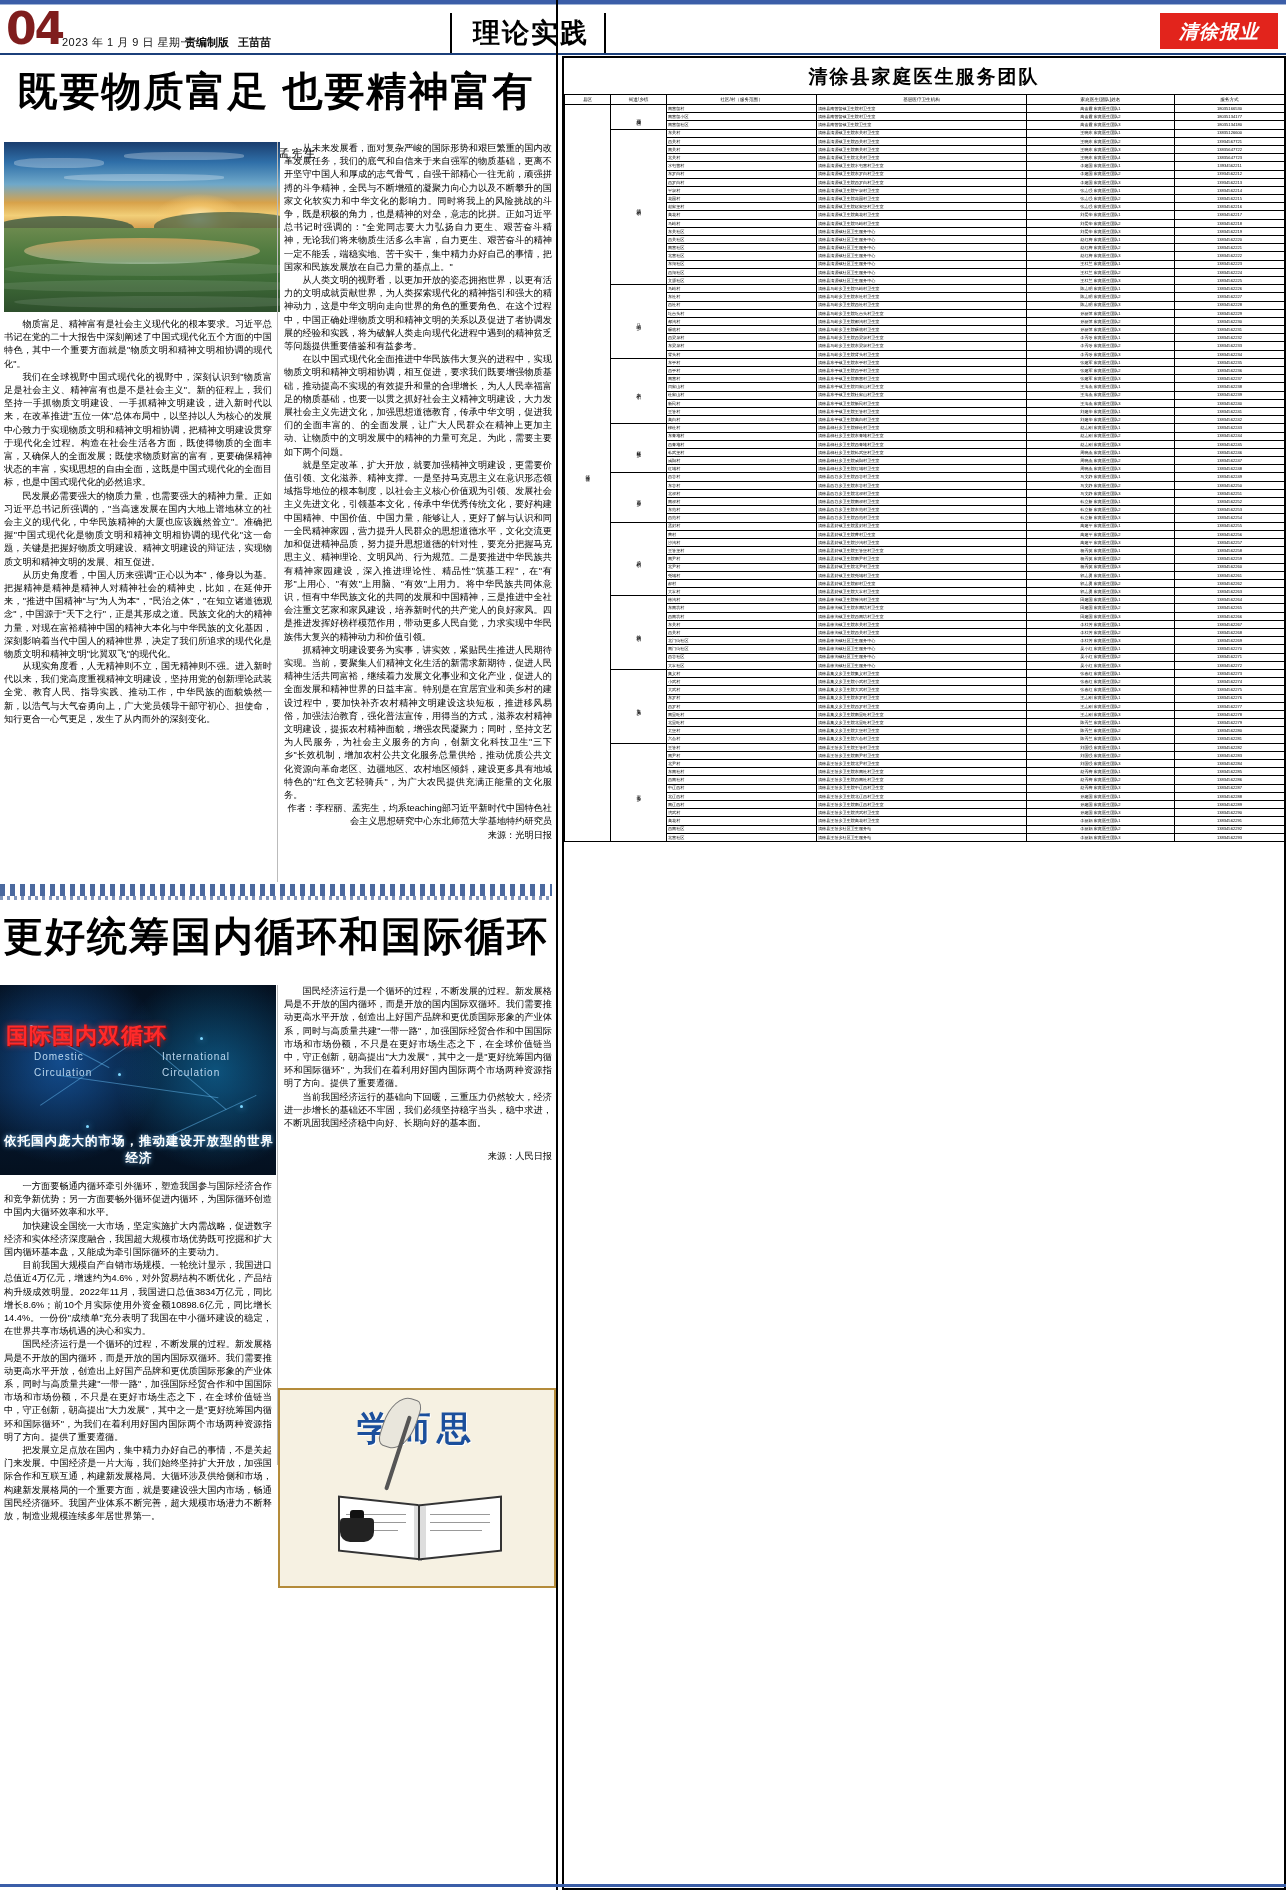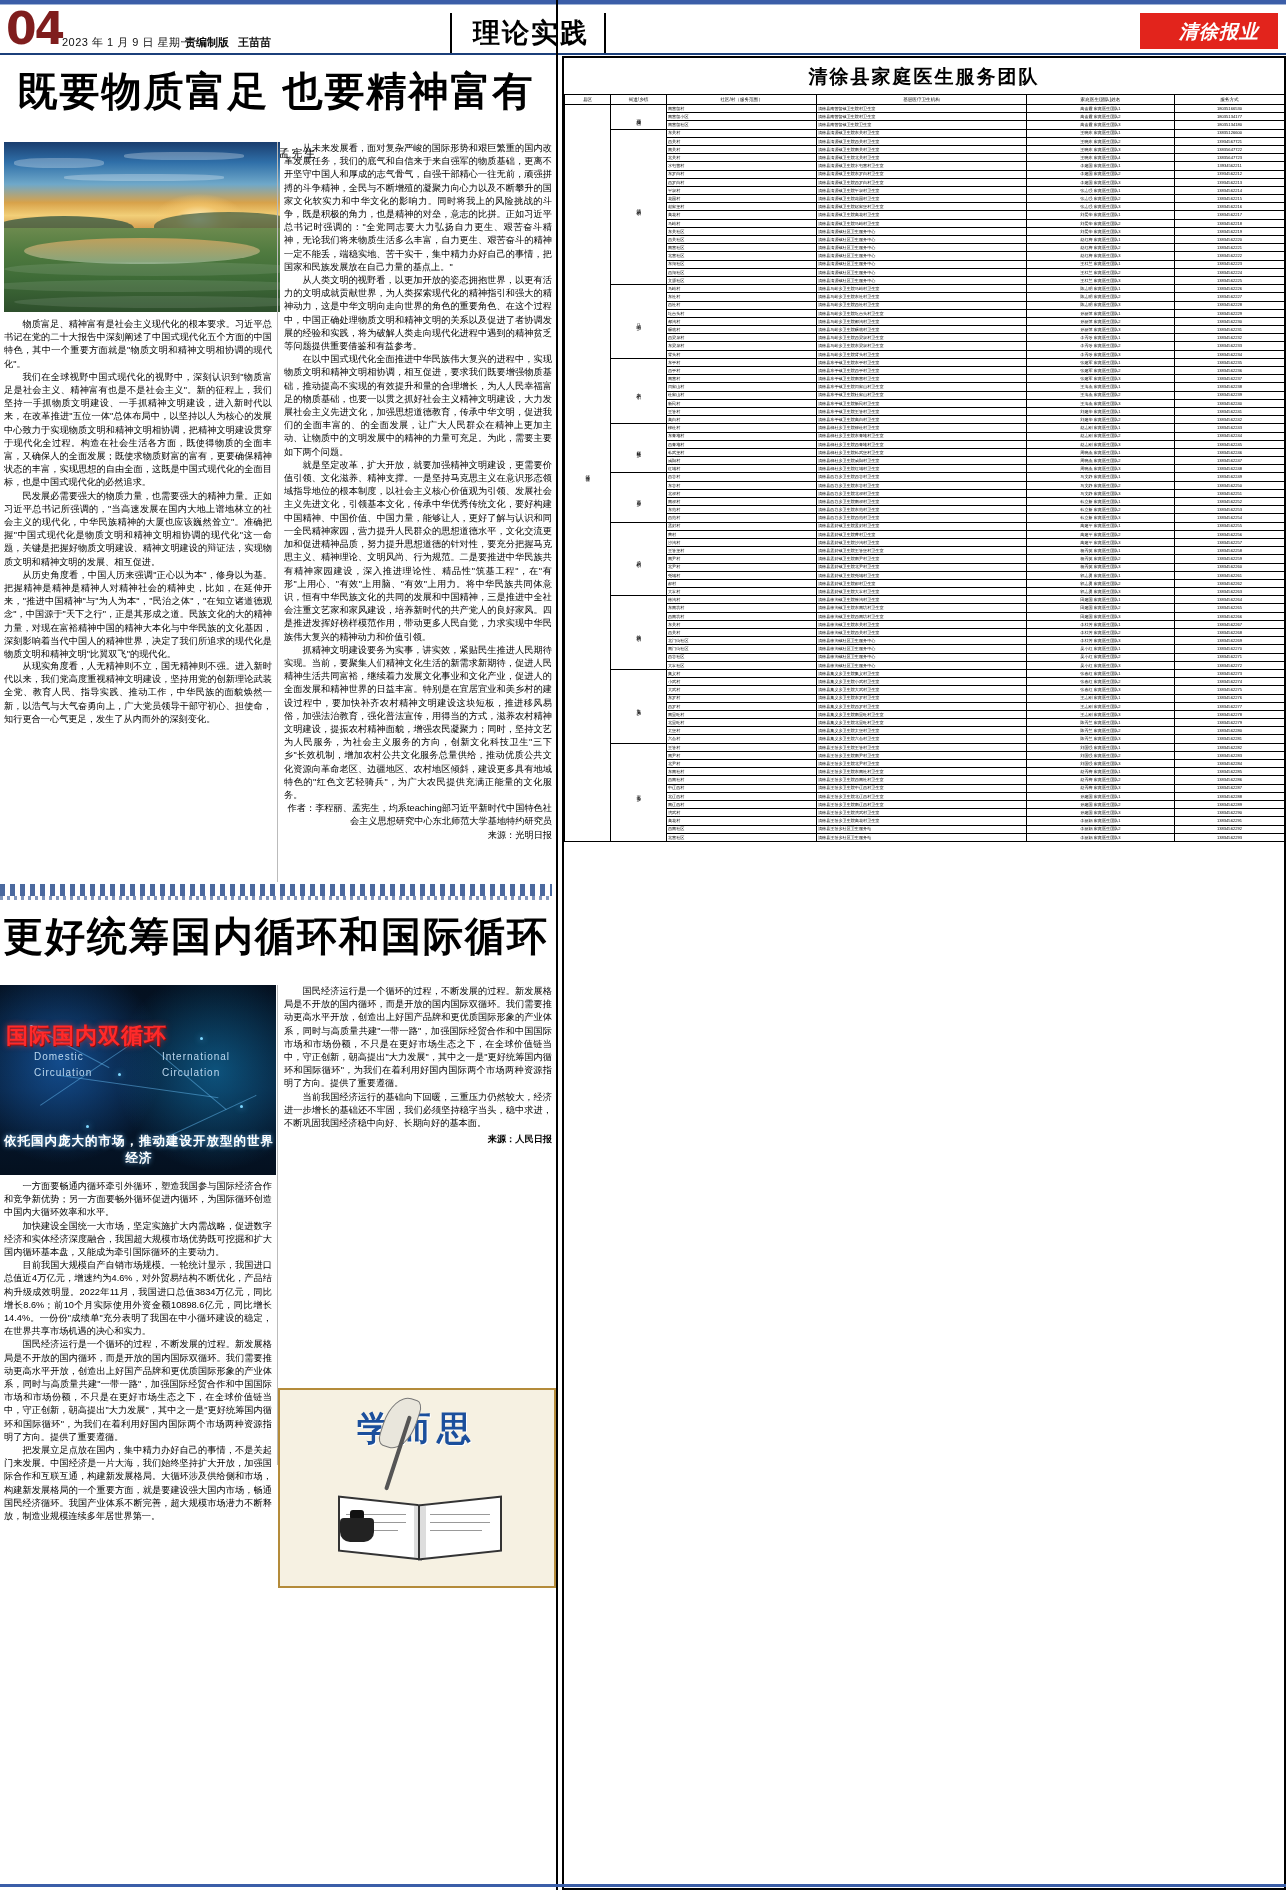--- a/index.html
+++ b/index.html
@@ -11,21 +11,21 @@
 
   
   .masthead{position:absolute;left:0;top:5px;width:1286px;height:48px;}
   .folio{position:absolute;left:6px;top:2px;font-size:44px;font-weight:bold;color:#7f1d1d;letter-spacing:-2px;line-height:44px;font-family:"DejaVu Sans",sans-serif;}
   .dateline{position:absolute;left:62px;top:30px;font-size:11px;color:#111;letter-spacing:.5px;white-space:nowrap;}
   .editor{position:absolute;left:185px;top:30px;font-size:11px;font-weight:bold;color:#111;white-space:nowrap;}
   .editorname{position:absolute;left:238px;top:30px;font-size:11px;font-weight:bold;color:#111;white-space:nowrap;}
   .vrule{position:absolute;top:8px;width:2px;height:42px;background:#000;}
   .sectitle{position:absolute;left:4px;top:0;width:100%;text-align:center;font-size:27px;font-weight:bold;letter-spacing:2px;line-height:48px;}
   .sectitlebox{position:absolute;left:452px;top:4px;width:150px;height:46px;}
-  .logo{position:absolute;right:8px;top:8px;width:118px;height:36px;background:#e2241c;color:#fff;font-family:"DejaVu Serif",serif;font-style:italic;font-weight:bold;font-size:19px;letter-spacing:1px;text-align:center;line-height:36px;overflow:hidden;padding-left:20px;}
+  .logo{position:absolute;right:8px;top:8px;width:118px;height:36px;background:#e2241c;color:#fff;font-family:"DejaVu Serif",serif;font-style:italic;font-weight:bold;font-size:19px;letter-spacing:1px;text-align:center;line-height:36px;overflow:hidden;}
 
   .headrule{position:absolute;left:0;top:53px;width:1286px;height:2px;background:#1b3f7a;}
 
   
   .coldiv{position:absolute;left:556px;top:0px;width:2px;height:1890px;background:#000;}
 
   
   .a1-title{position:absolute;left:0;top:68px;width:552px;text-align:center;font-size:40px;font-weight:bold;letter-spacing:2px;line-height:46px;}
   .a1-byline{position:absolute;left:0;top:122px;width:552px;text-align:center;font-size:11px;letter-spacing:2px;margin-top:24px;}
 
@@ -204,21 +204,21 @@
   <div class="col" style="left:4px;  top:195px; width:268px; height:700px;">
     <p>一方面要畅通内循环牵引外循环，塑造我国参与国际经济合作和竞争新优势；另一方面要畅外循环促进内循环，为国际循环创造中国内大循环效率和水平。</p>
     <p>加快建设全国统一大市场，坚定实施扩大内需战略，促进数字经济和实体经济深度融合，我国超大规模市场优势既可挖掘和扩大国内循环基本盘，又能成为牵引国际循环的主要动力。</p>
     <p>目前我国大规模自产自销市场规模。一轮统计显示，我国进口总值近4万亿元，增速约为4.6%，对外贸易结构不断优化，产品结构升级成效明显。2022年11月，我国进口总值3834万亿元，同比增长8.6%；前10个月实际使用外资金额10898.6亿元，同比增长14.4%。一份份"成绩单"充分表明了我国在中小循环建设的稳定，在世界共享市场机遇的决心和实力。</p>
     <p>国民经济运行是一个循环的过程，不断发展的过程。新发展格局是不开放的国内循环，而是开放的国内国际双循环。我们需要推动更高水平开放，创造出上好国产品牌和更优质国际形象的产业体系，同时与高质量共建"一带一路"，加强国际经贸合作和中国国际市场和市场份额，不只是在更好市场生态之下，在全球价值链当中，守正创新，朝高提出"大力发展"，其中之一是"更好统筹国内循环和国际循环"，为我们在着利用好国内国际两个市场两种资源指明了方向。提供了重要遵循。</p>
     <p>把发展立足点放在国内，集中精力办好自己的事情，不是关起门来发展。中国经济是一片大海，我们始终坚持扩大开放，加强国际合作和互联互通，构建新发展格局。大循环涉及供给侧和市场，构建新发展格局的一个重要方面，就是要建设强大国内市场，畅通国民经济循环。我国产业体系不断完善，超大规模市场潜力不断释放，制造业规模连续多年居世界第一。</p>
   </div>
   <div class="col" style="left:284px;top:0px;   width:268px; height:390px;">
     <p>国民经济运行是一个循环的过程，不断发展的过程。新发展格局是不开放的国内循环，而是开放的国内国际双循环。我们需要推动更高水平开放，创造出上好国产品牌和更优质国际形象的产业体系，同时与高质量共建"一带一路"，加强国际经贸合作和中国国际市场和市场份额，不只是在更好市场生态之下，在全球价值链当中，守正创新，朝高提出"大力发展"，其中之一是"更好统筹国内循环和国际循环"，为我们在着利用好国内国际两个市场两种资源指明了方向。提供了重要遵循。</p>
     <p>当前我国经济运行的基础向下回暖，三重压力仍然较大，经济进一步增长的基础还不牢固，我们必须坚持稳字当头，稳中求进，不断巩固我国经济稳中向好、长期向好的基本面。</p>
-    <p class="srcline" style="text-indent:0;margin-top:3px;font-weight:bold;">来源：人民日报</p>
+    <p class="srcline" style="text-indent:0;margin-top:20px;">来源：人民日报</p>
   </div>
 </div>
 
 <div class="xes">
   <div class="xes-title">学而思</div>
   <div class="book">
     <div class="bookL"></div>
     <div class="bookR"></div>
     <div class="bookline" style="left:8px;top:20px;width:60px;"></div>
     <div class="bookline" style="left:8px;top:28px;width:60px;"></div>

